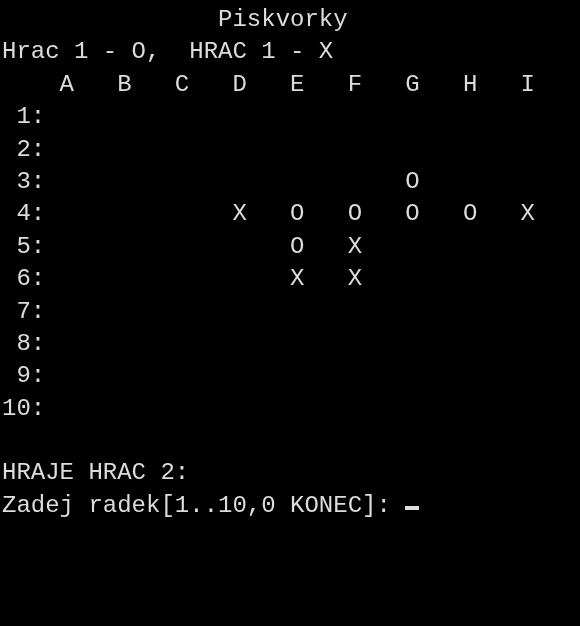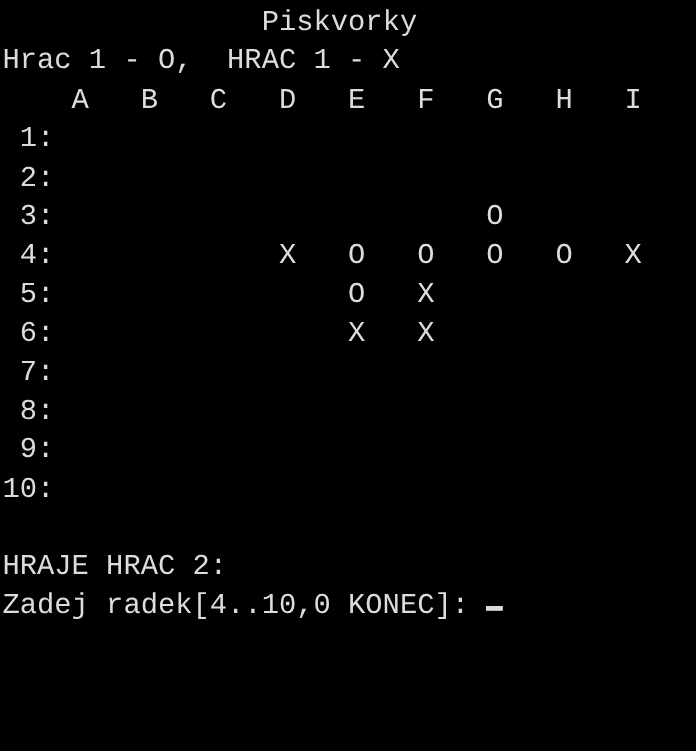--- a/index.html
+++ b/index.html
@@ -44,13 +44,13 @@
  3:                         O
  4:             X   O   O   O   O   X
  5:                 O   X
  6:                 X   X
  7:
  8:
  9:
 10:</span>
 
 <span>HRAJE HRAC 2:</span>
-<span>Zadej radek[4..10,0 KONEC]: </span><span class="cursor"></span></pre>
+<span>Zadej radek[1..10,0 KONEC]: </span><span class="cursor"></span></pre>
 
 </body></html>

